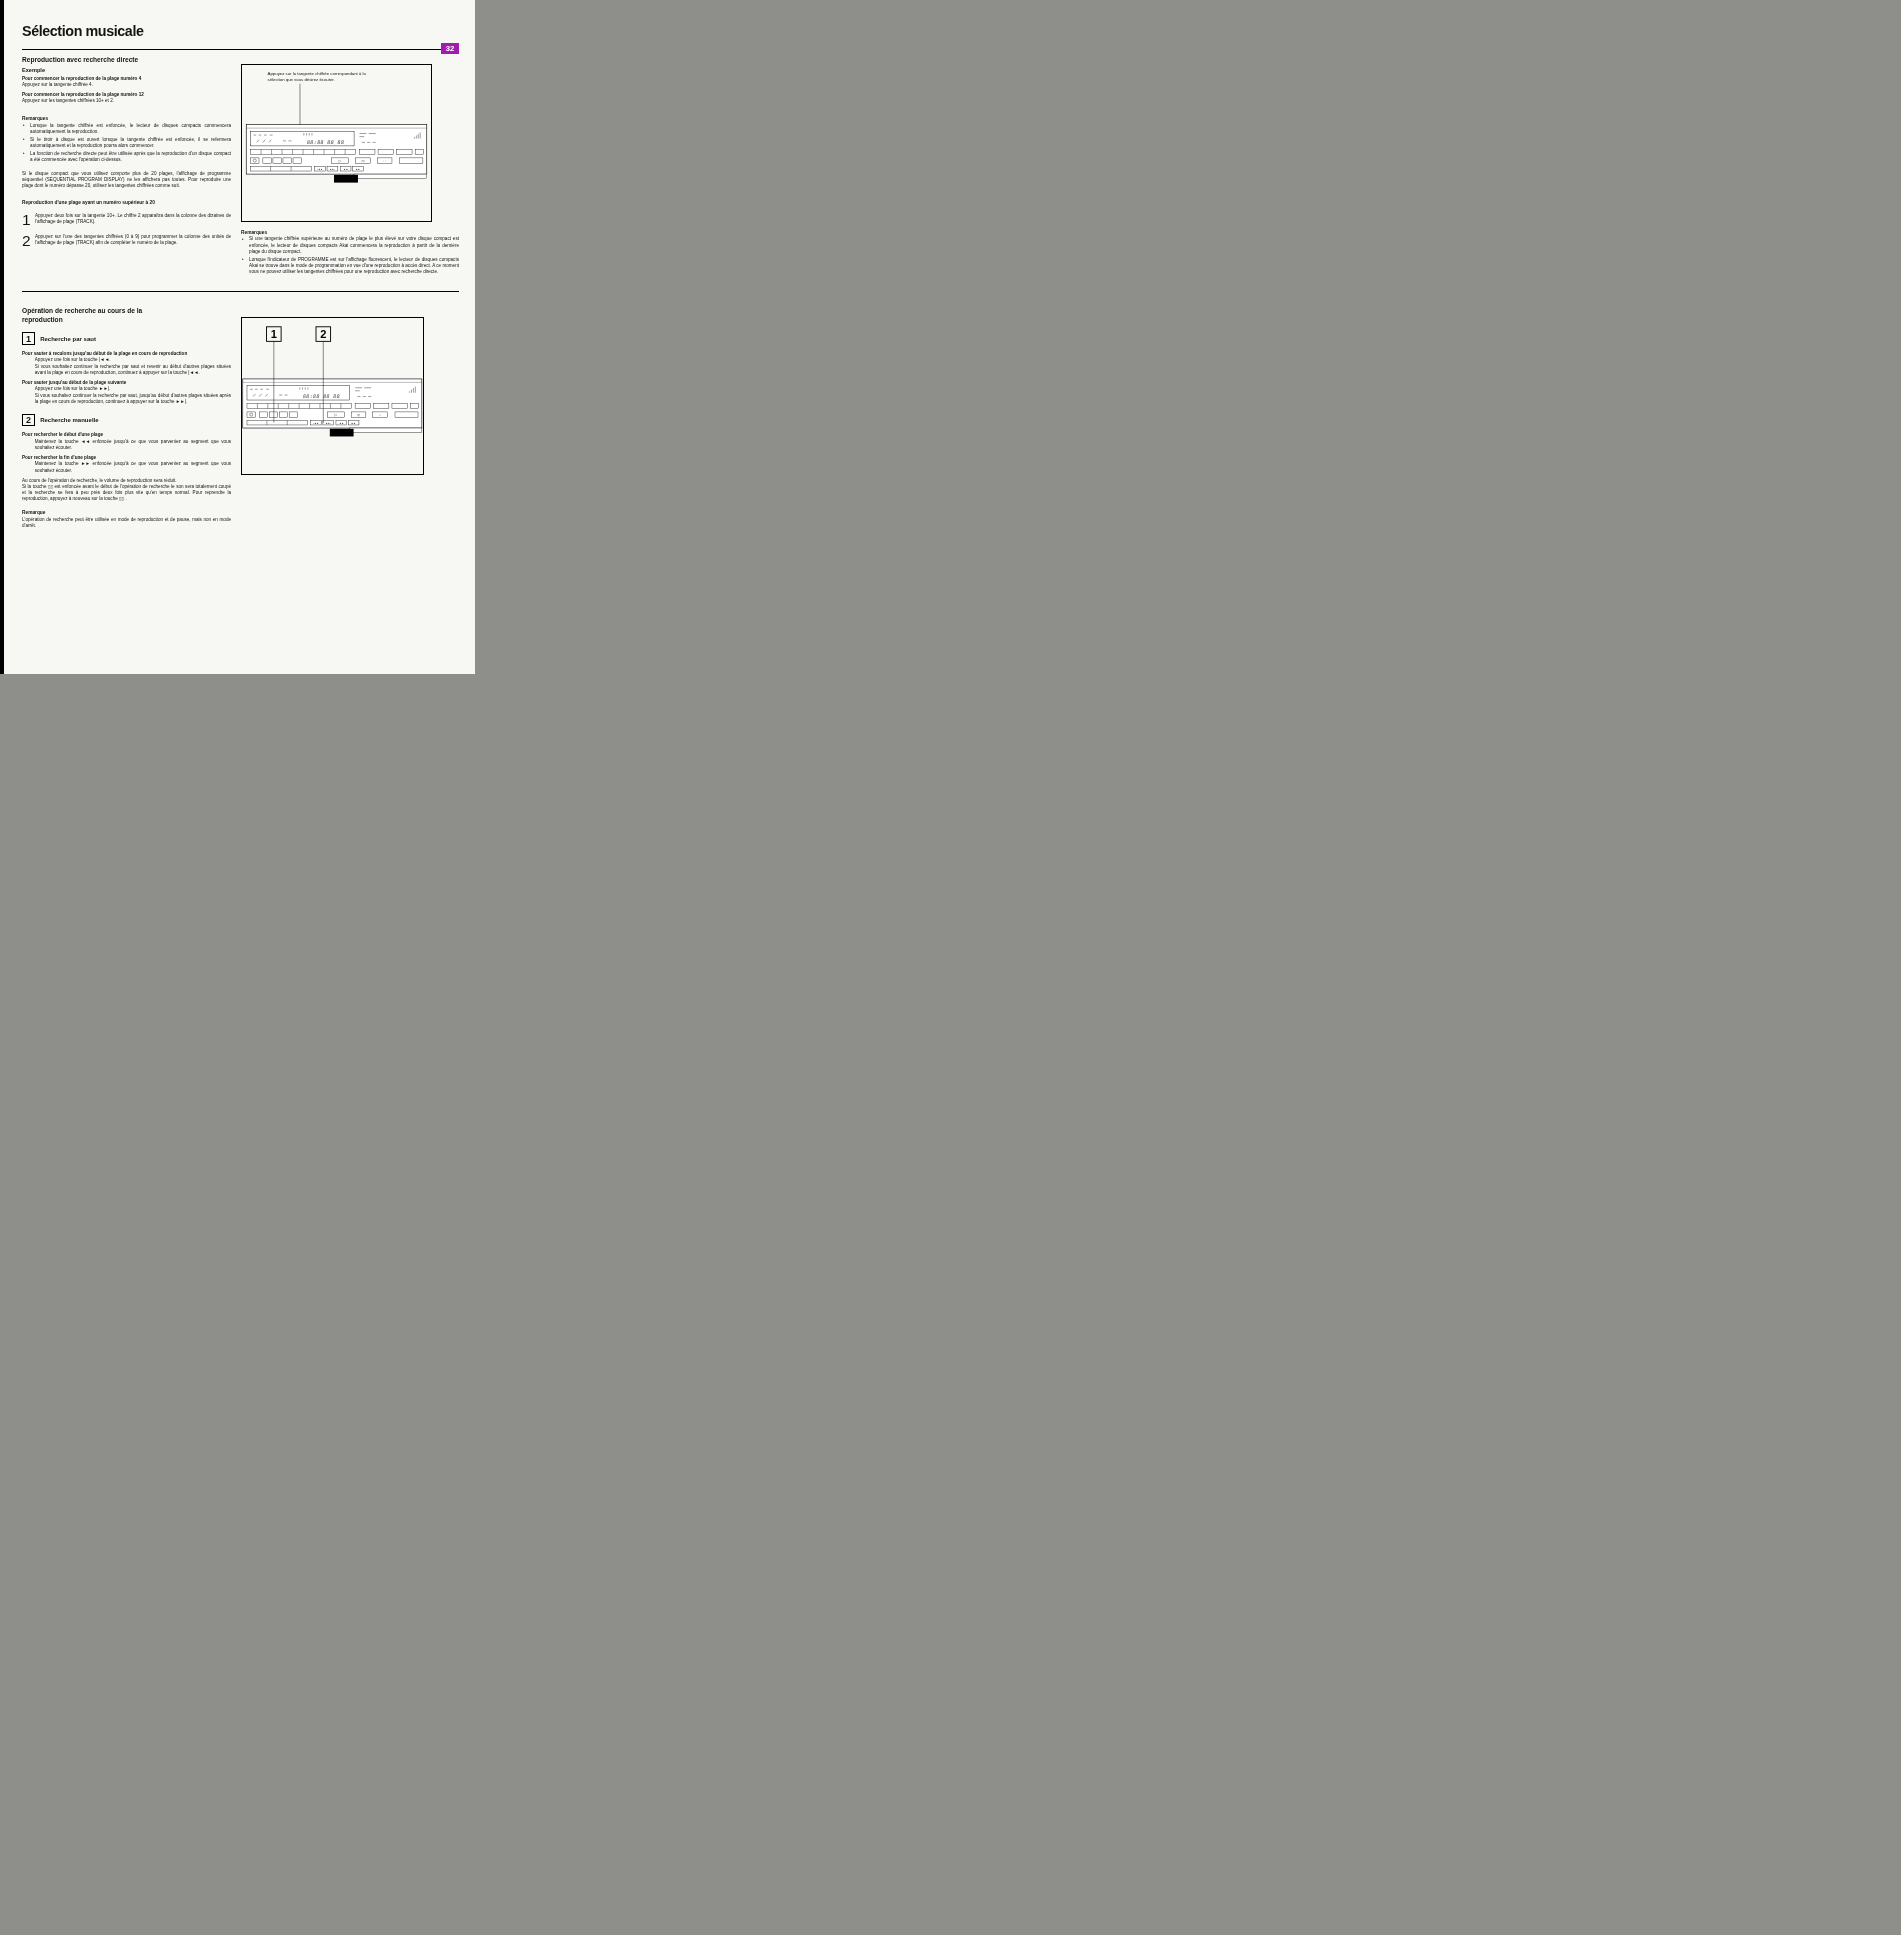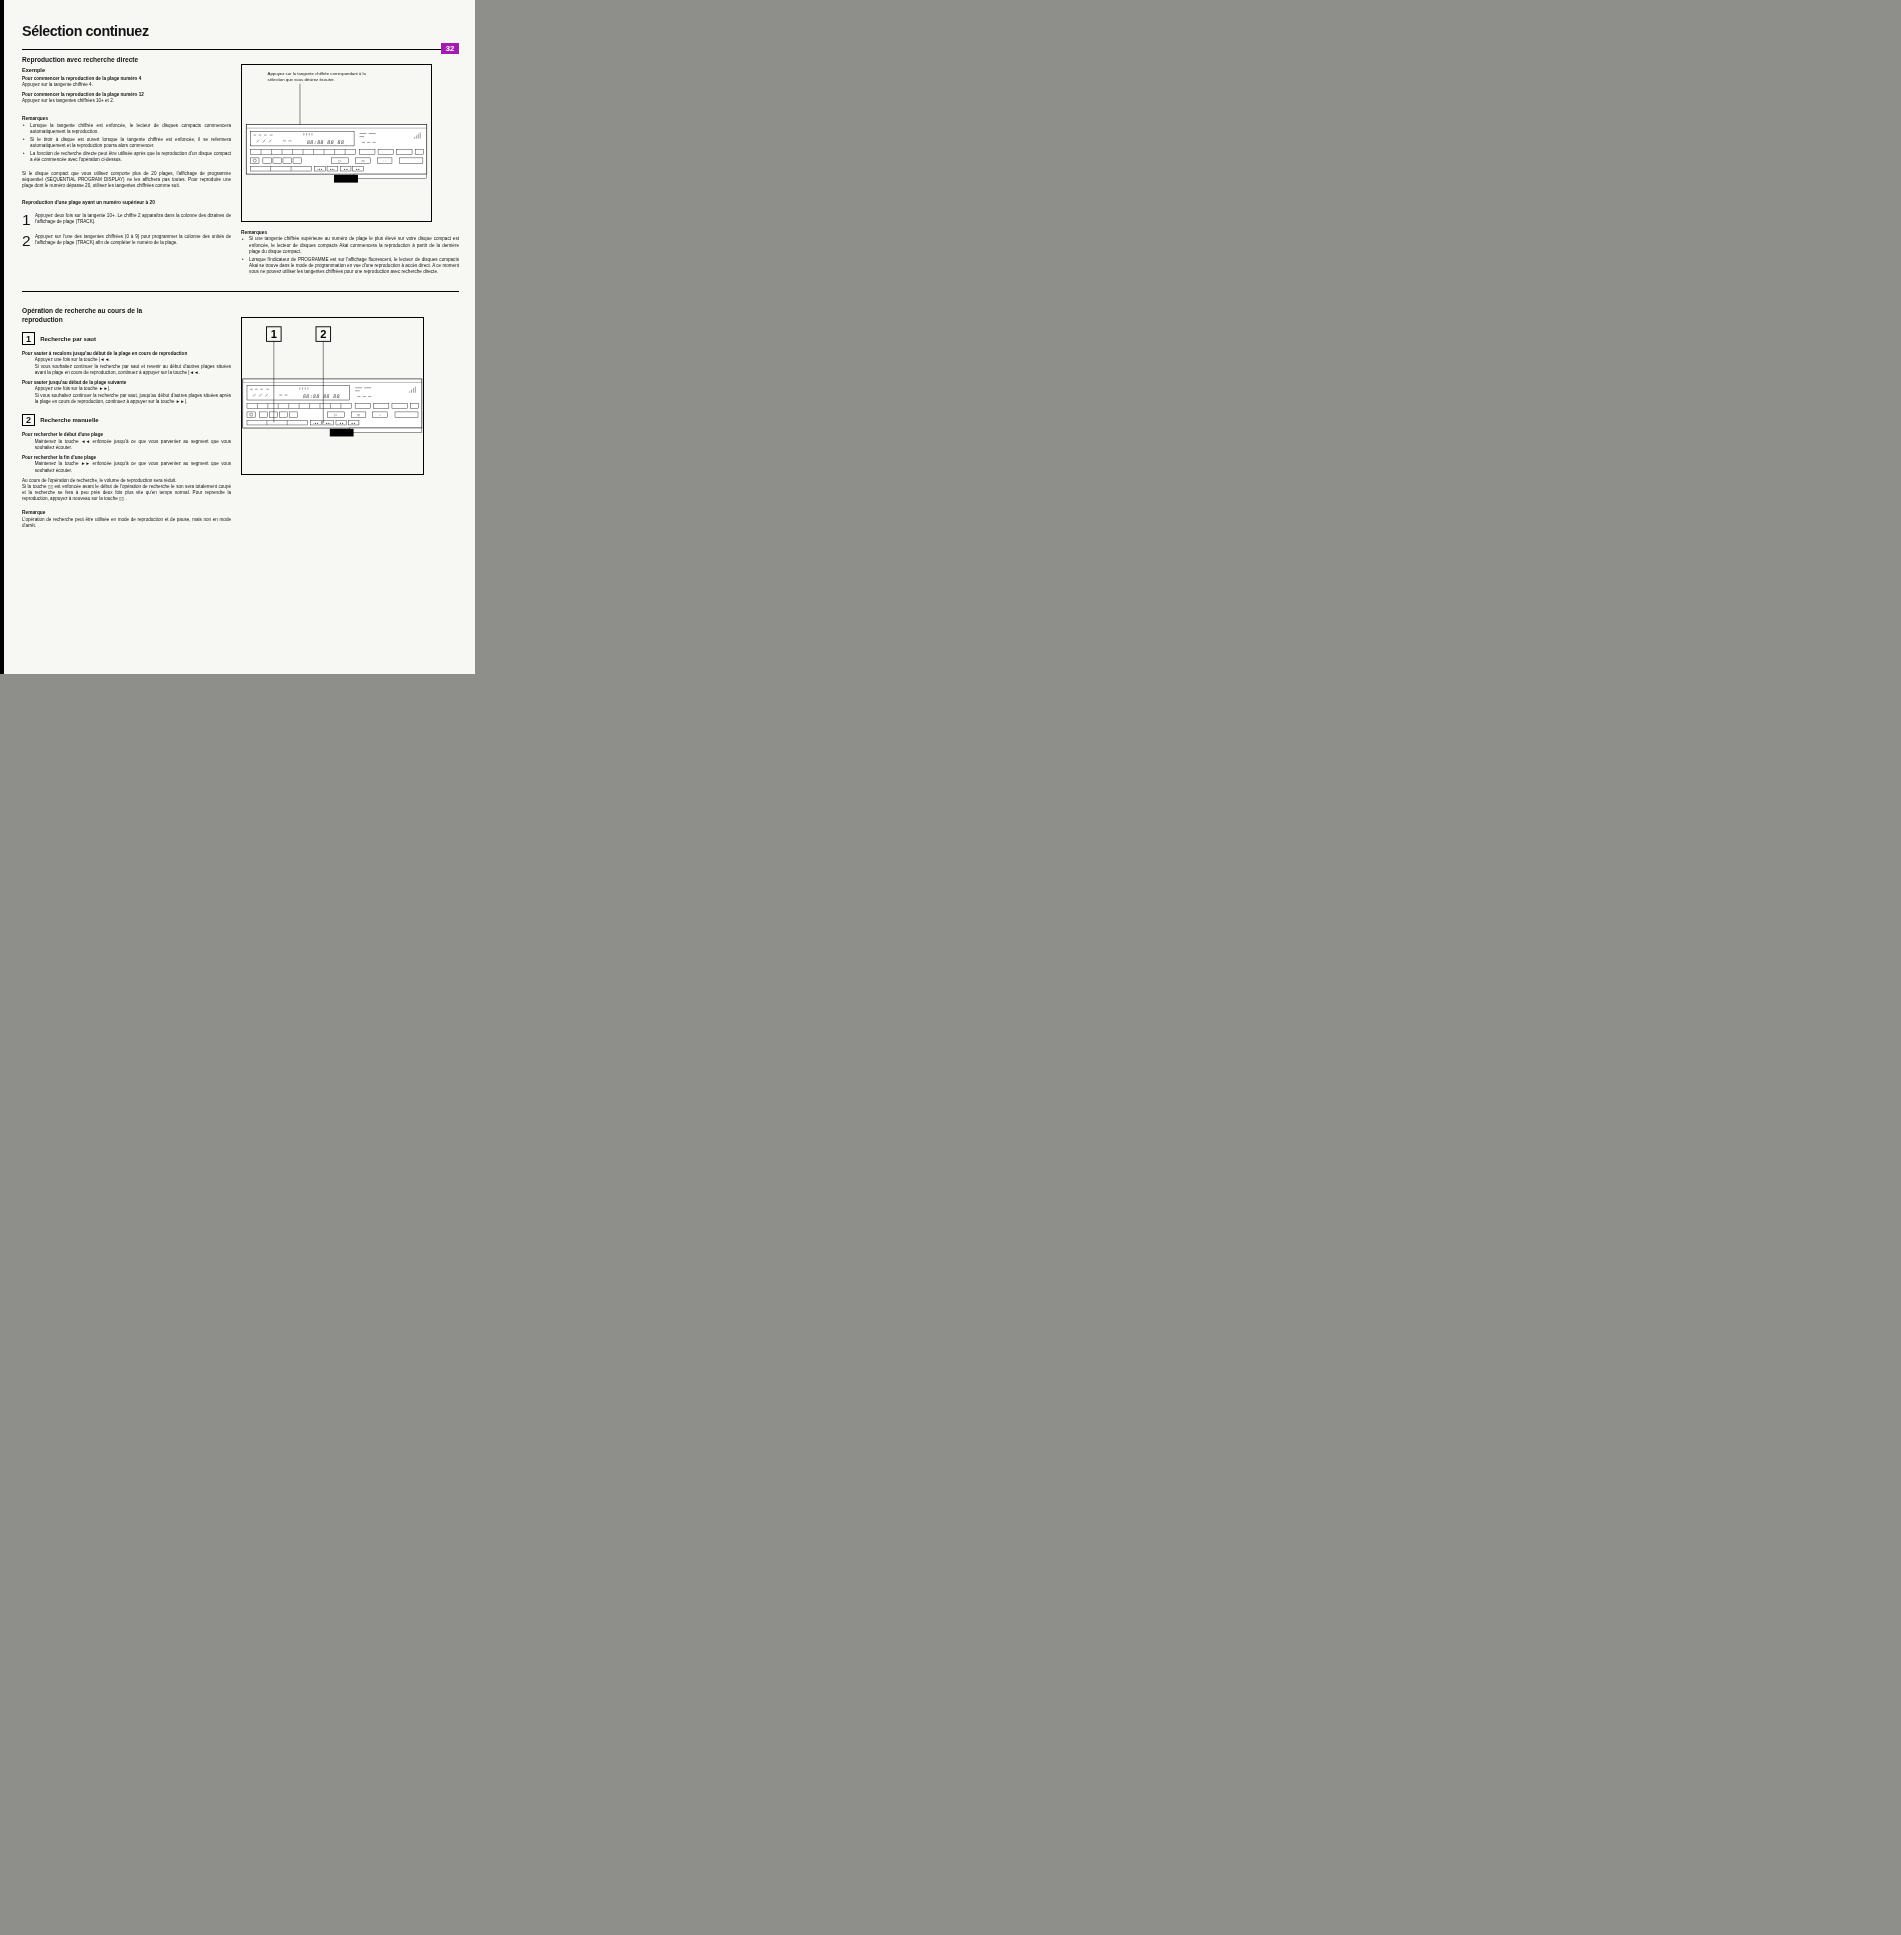--- a/index.html
+++ b/index.html
@@ -151,21 +151,21 @@
   </g>
 </symbol>
 </defs>
 </svg>
 
 <div class="edge-bar"></div>
 
 <div class="content">
 
   <header>
-    <h1>Sélection continuez</h1>
+    <h1>Sélection musicale</h1>
     <div class="title-rule"></div>
     <div class="page-badge">32</div>
   </header>
 
   <section class="sec">
     <div class="col-a">
       <h2>Reproduction avec recherche directe</h2>
       <h3 class="exemple">Exemple</h3>
 
       <div class="exblock">

